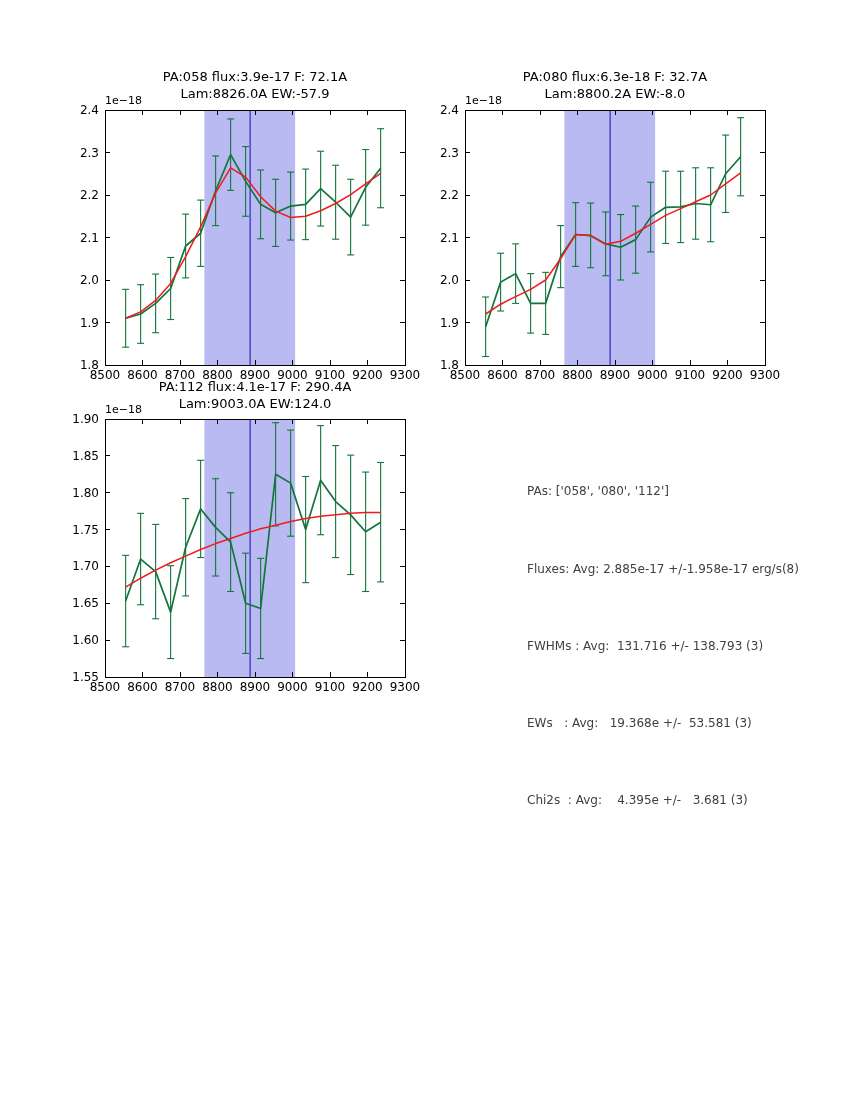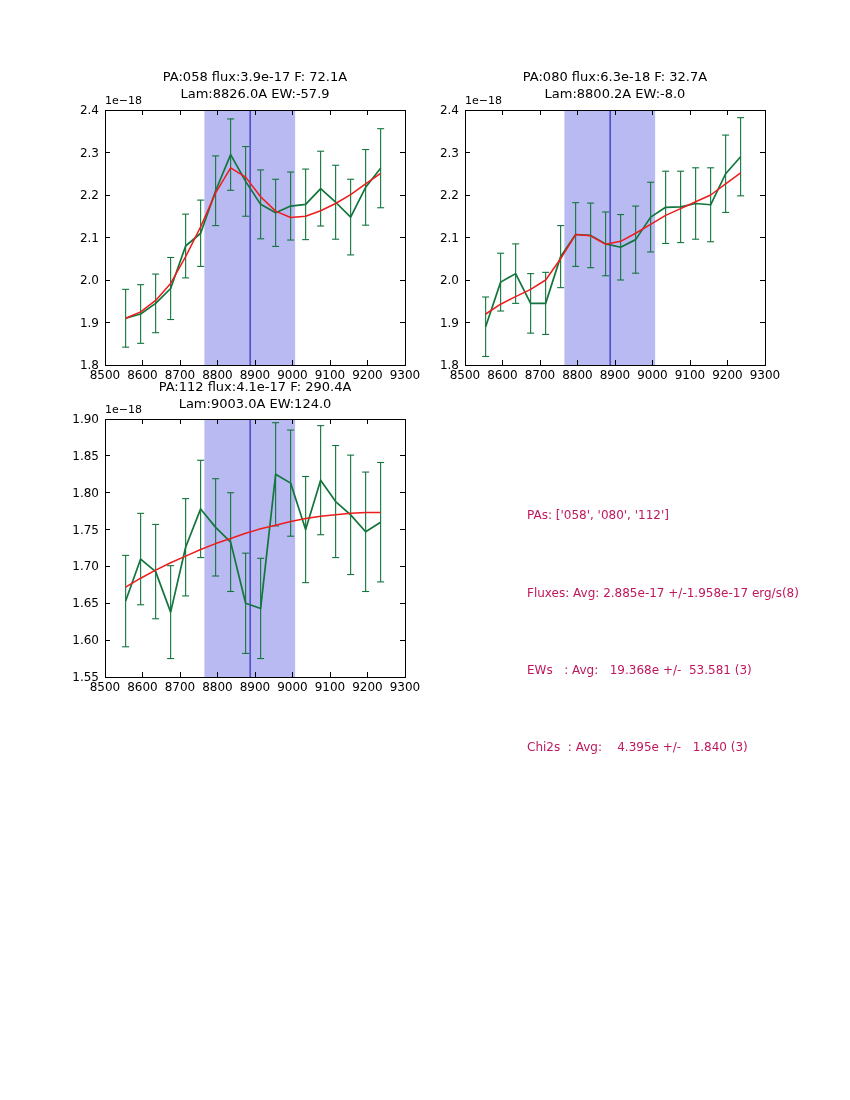--- a/index.html
+++ b/index.html
@@ -1,20 +1,20 @@
 <!DOCTYPE html>
 <html><head>
 <meta charset="utf-8">
 <style>
   html,body{margin:0;padding:0;background:#ffffff;}
   .page{position:relative;width:850px;height:1100px;background:#ffffff;overflow:hidden;
         font-family:"DejaVu Sans","Liberation Sans",sans-serif;}
   .chart{position:absolute;}
-  .stats{position:absolute;left:527px;top:452px;font-size:12px;line-height:25.7px;
-         color:#be185d;white-space:pre;}
+  .stats{position:absolute;left:527px;top:428px;font-size:12px;line-height:25.7px;
+         color:#404040;white-space:pre;}
   svg text{fill:#000;}
 </style>
 </head>
 <body>
 
 <div class="page">
   <div class="chart" id="chart0" style="left:60px;top:65px;width:375px;height:335px;"><svg width="375" height="335" viewBox="0 0 375 335" font-family="'DejaVu Sans','Liberation Sans',sans-serif">
         <rect x="144.38" y="45" width="90.75" height="255" fill="#babaf3"></rect>
         <line x1="190.13" y1="45" x2="190.13" y2="300" stroke="#2a2ac0" stroke-width="1.2"></line>
         <g stroke="#12753c" stroke-width="1.1" fill="none">
@@ -368,16 +368,17 @@
           <text x="39" y="48.00" text-anchor="end">1.90</text>
         </g>
         <text x="195" y="16" text-anchor="middle" font-size="13">PA:112 flux:4.1e-17 F: 290.4A</text>
         <text x="195" y="33" text-anchor="middle" font-size="13">Lam:9003.0A EW:124.0</text>
         <text x="45" y="38" font-size="11">1e−18</text>
       </svg></div>
 
   <div class="stats">
     <div>PAs: ['058', '080', '112']</div>
     <div>Fluxes: Avg: 2.885e-17 +/-1.958e-17 erg/s(8)</div>
+    <div>FWHMs : Avg:  131.716 +/- 138.793 (3)</div>
     <div>EWs   : Avg:   19.368e +/-  53.581 (3)</div>
-    <div>Chi2s  : Avg:    4.395e +/-   1.840 (3)</div>
+    <div>Chi2s  : Avg:    4.395e +/-   3.681 (3)</div>
   </div>
 </div>
 
 </body></html>

